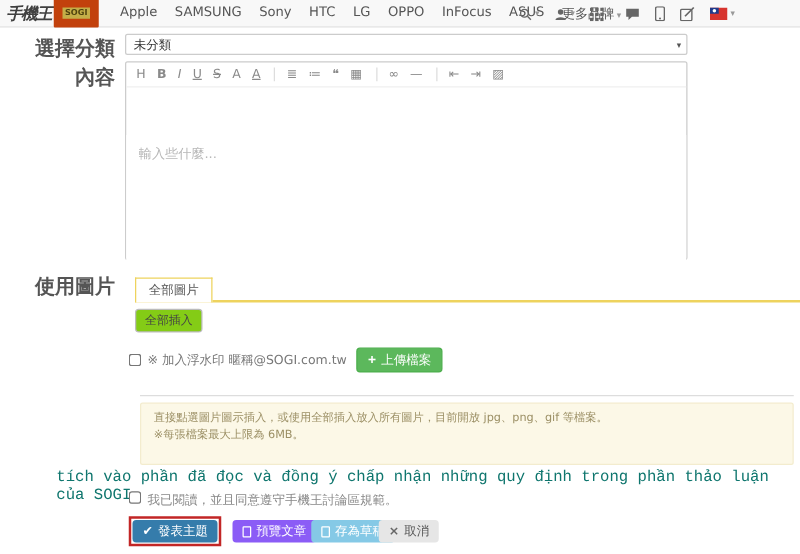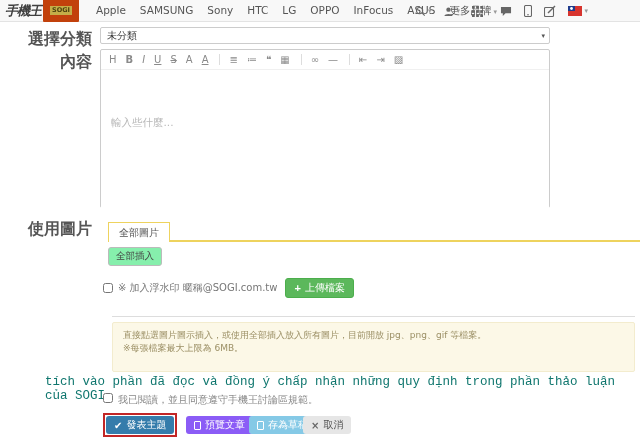--- a/index.html
+++ b/index.html
@@ -51,21 +51,21 @@
                      font-family:"DejaVu Sans", sans-serif;margin-top:38px; }
   .editor textarea::placeholder { color:#b8b8b8; }
 
   
   .img-tab { position:absolute; left:108px; top:222px; height:20px; padding:0 10px;
              background:#fff; border:1px solid #eed35e; border-bottom:none;
              font-size:10px; color:#555; line-height:19px; z-index:2; cursor:pointer; }
   .tab-line { position:absolute; left:108px; top:240px; width:532px; height:2px;
               background:#eed35e; z-index:1; }
   .insert-all { position:absolute; left:108px; top:247px; padding:2px 7px;
-                background:#86efac; border:1px solid #bbb; border-radius:3px;
+                background:#84cc16; border:1px solid #bbb; border-radius:3px;
                 font-size:9.5px; color:#444; cursor:pointer; }
 
   .wm-row { position:absolute; left:103px; top:278px; height:20px;
             display:flex; align-items:center; }
   .wm-row input { width:10px; height:10px; margin-right:5px; }
   .wm-text { font-size:10px; color:#777; margin-right:8px; white-space:nowrap; }
   .upload-btn { background:#5cb85c; border:1px solid #4cae4c; border-radius:3px;
                 color:#fff; font-size:10px; padding:2px 8px; cursor:pointer;
                 display:flex; align-items:center; }
   .upload-btn .plus { font-weight:bold; margin-right:4px; font-size:11px; line-height:10px; }

